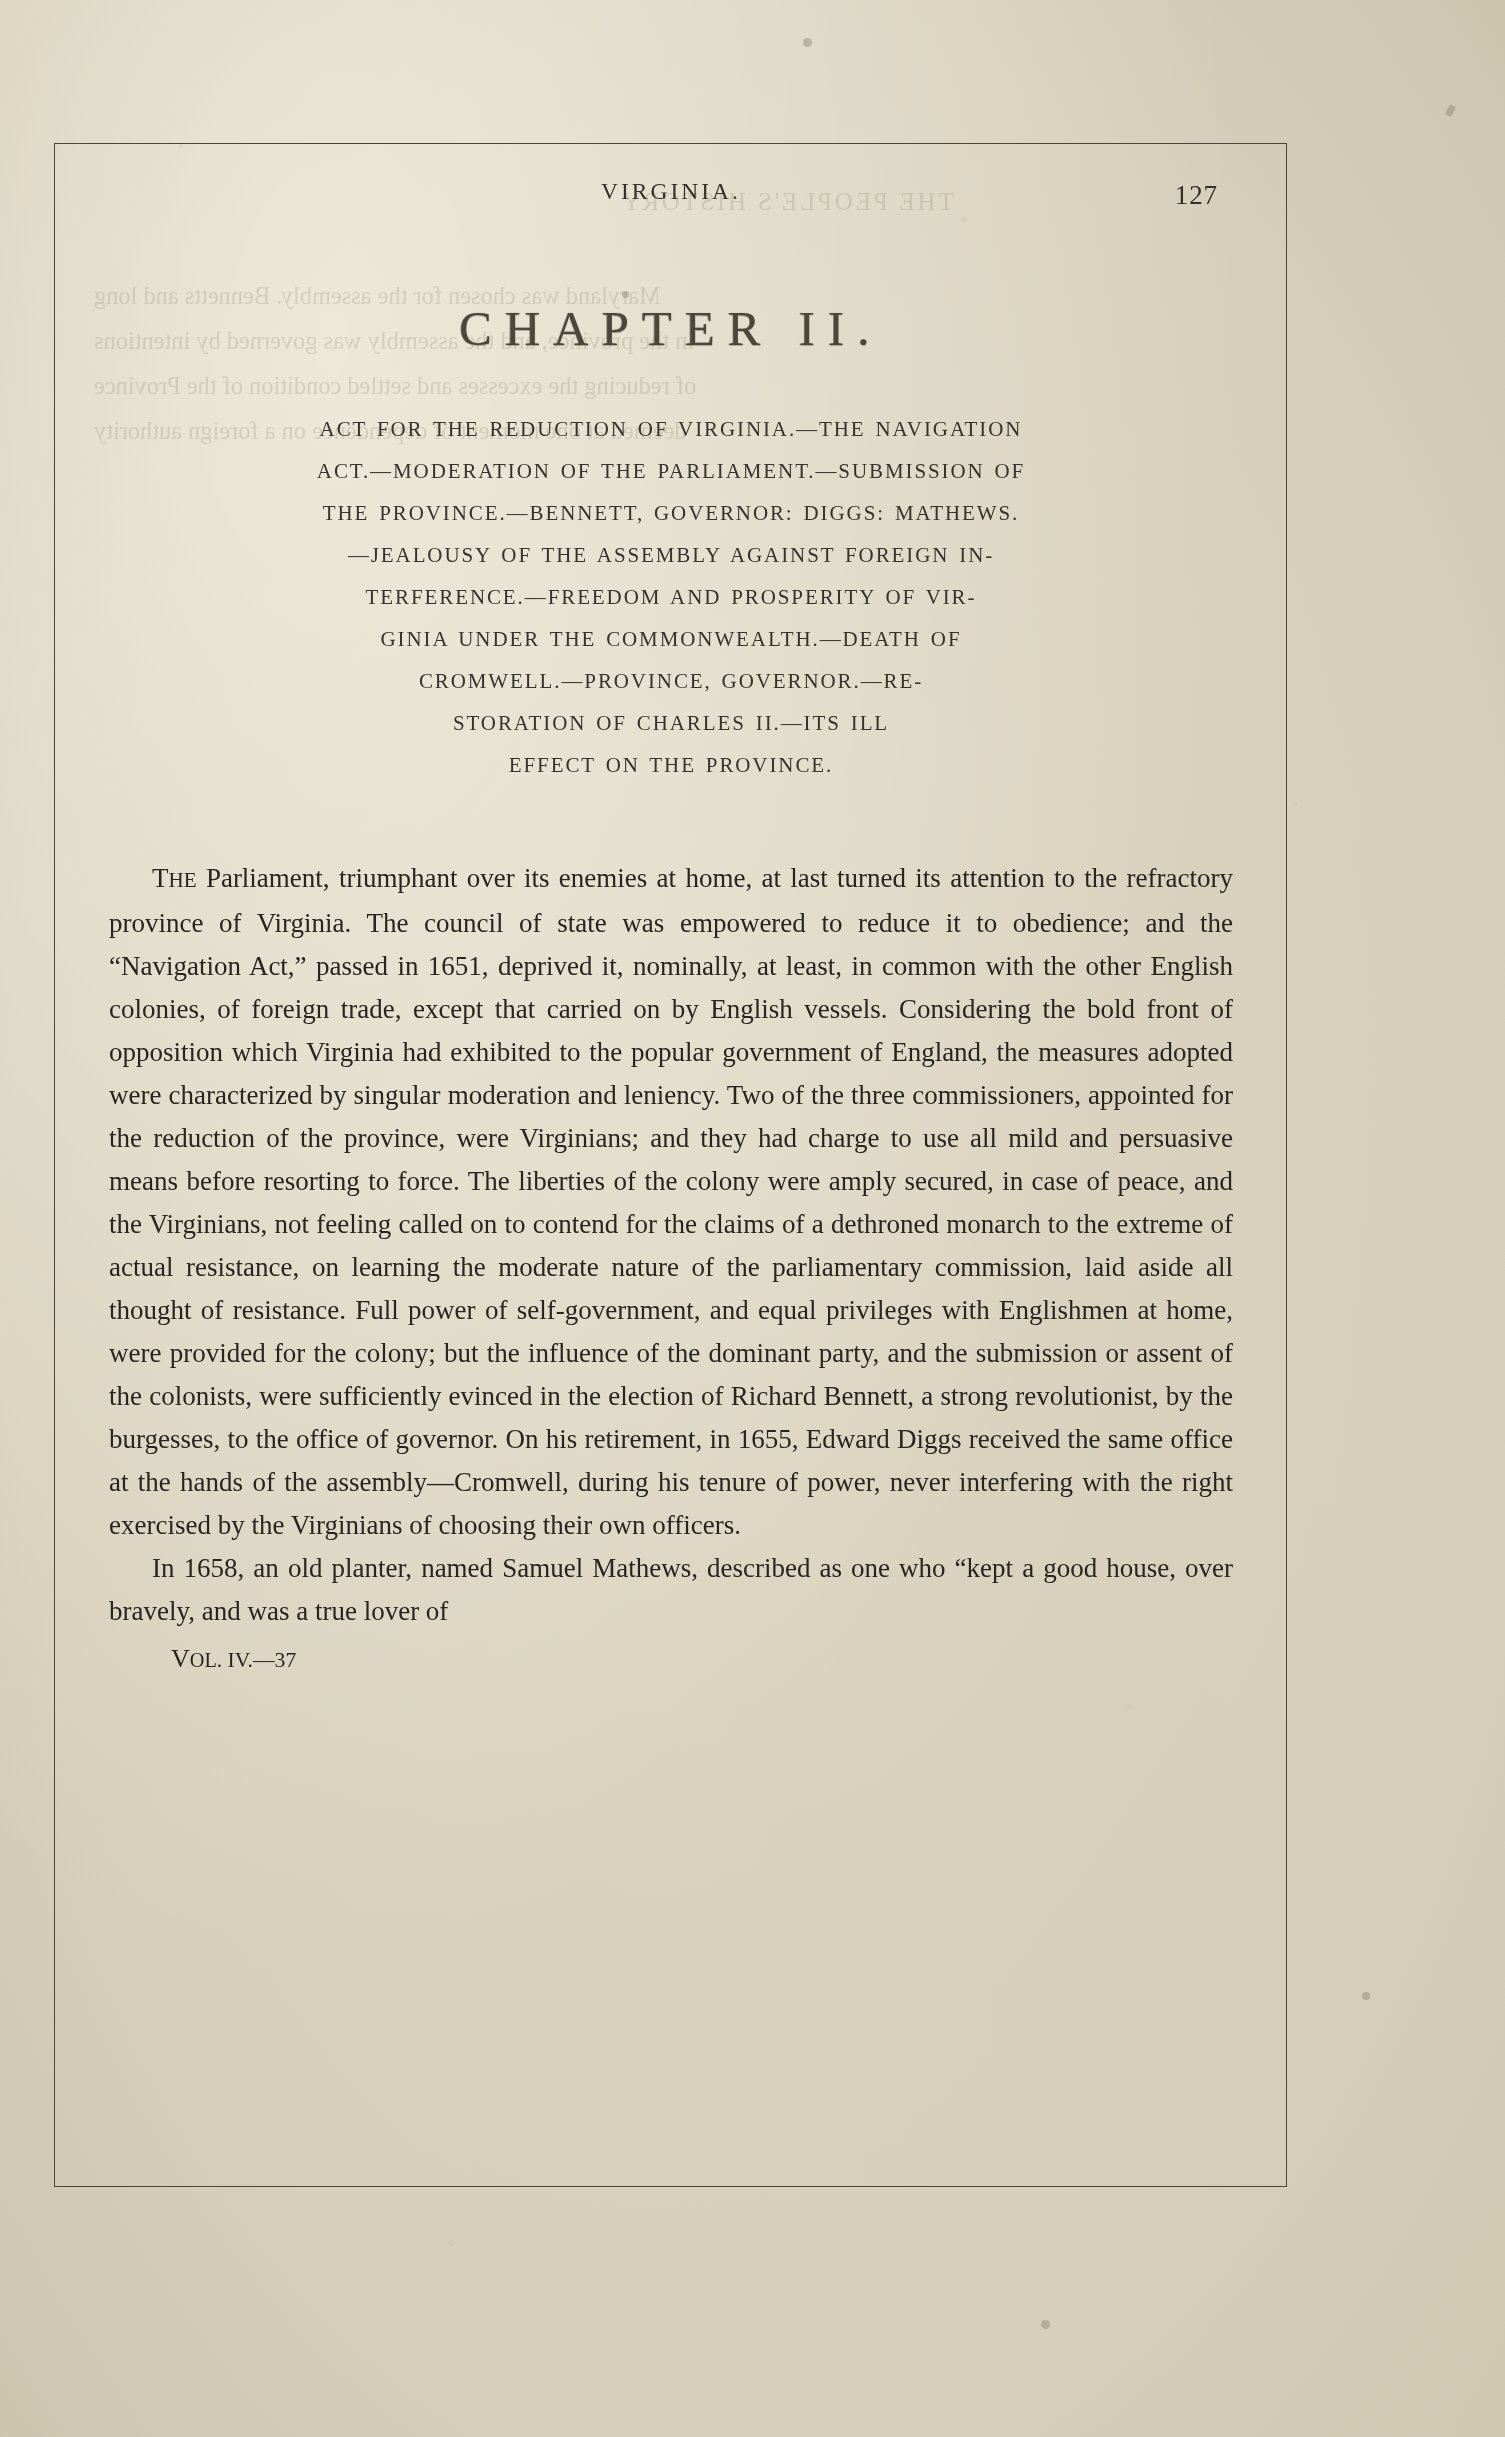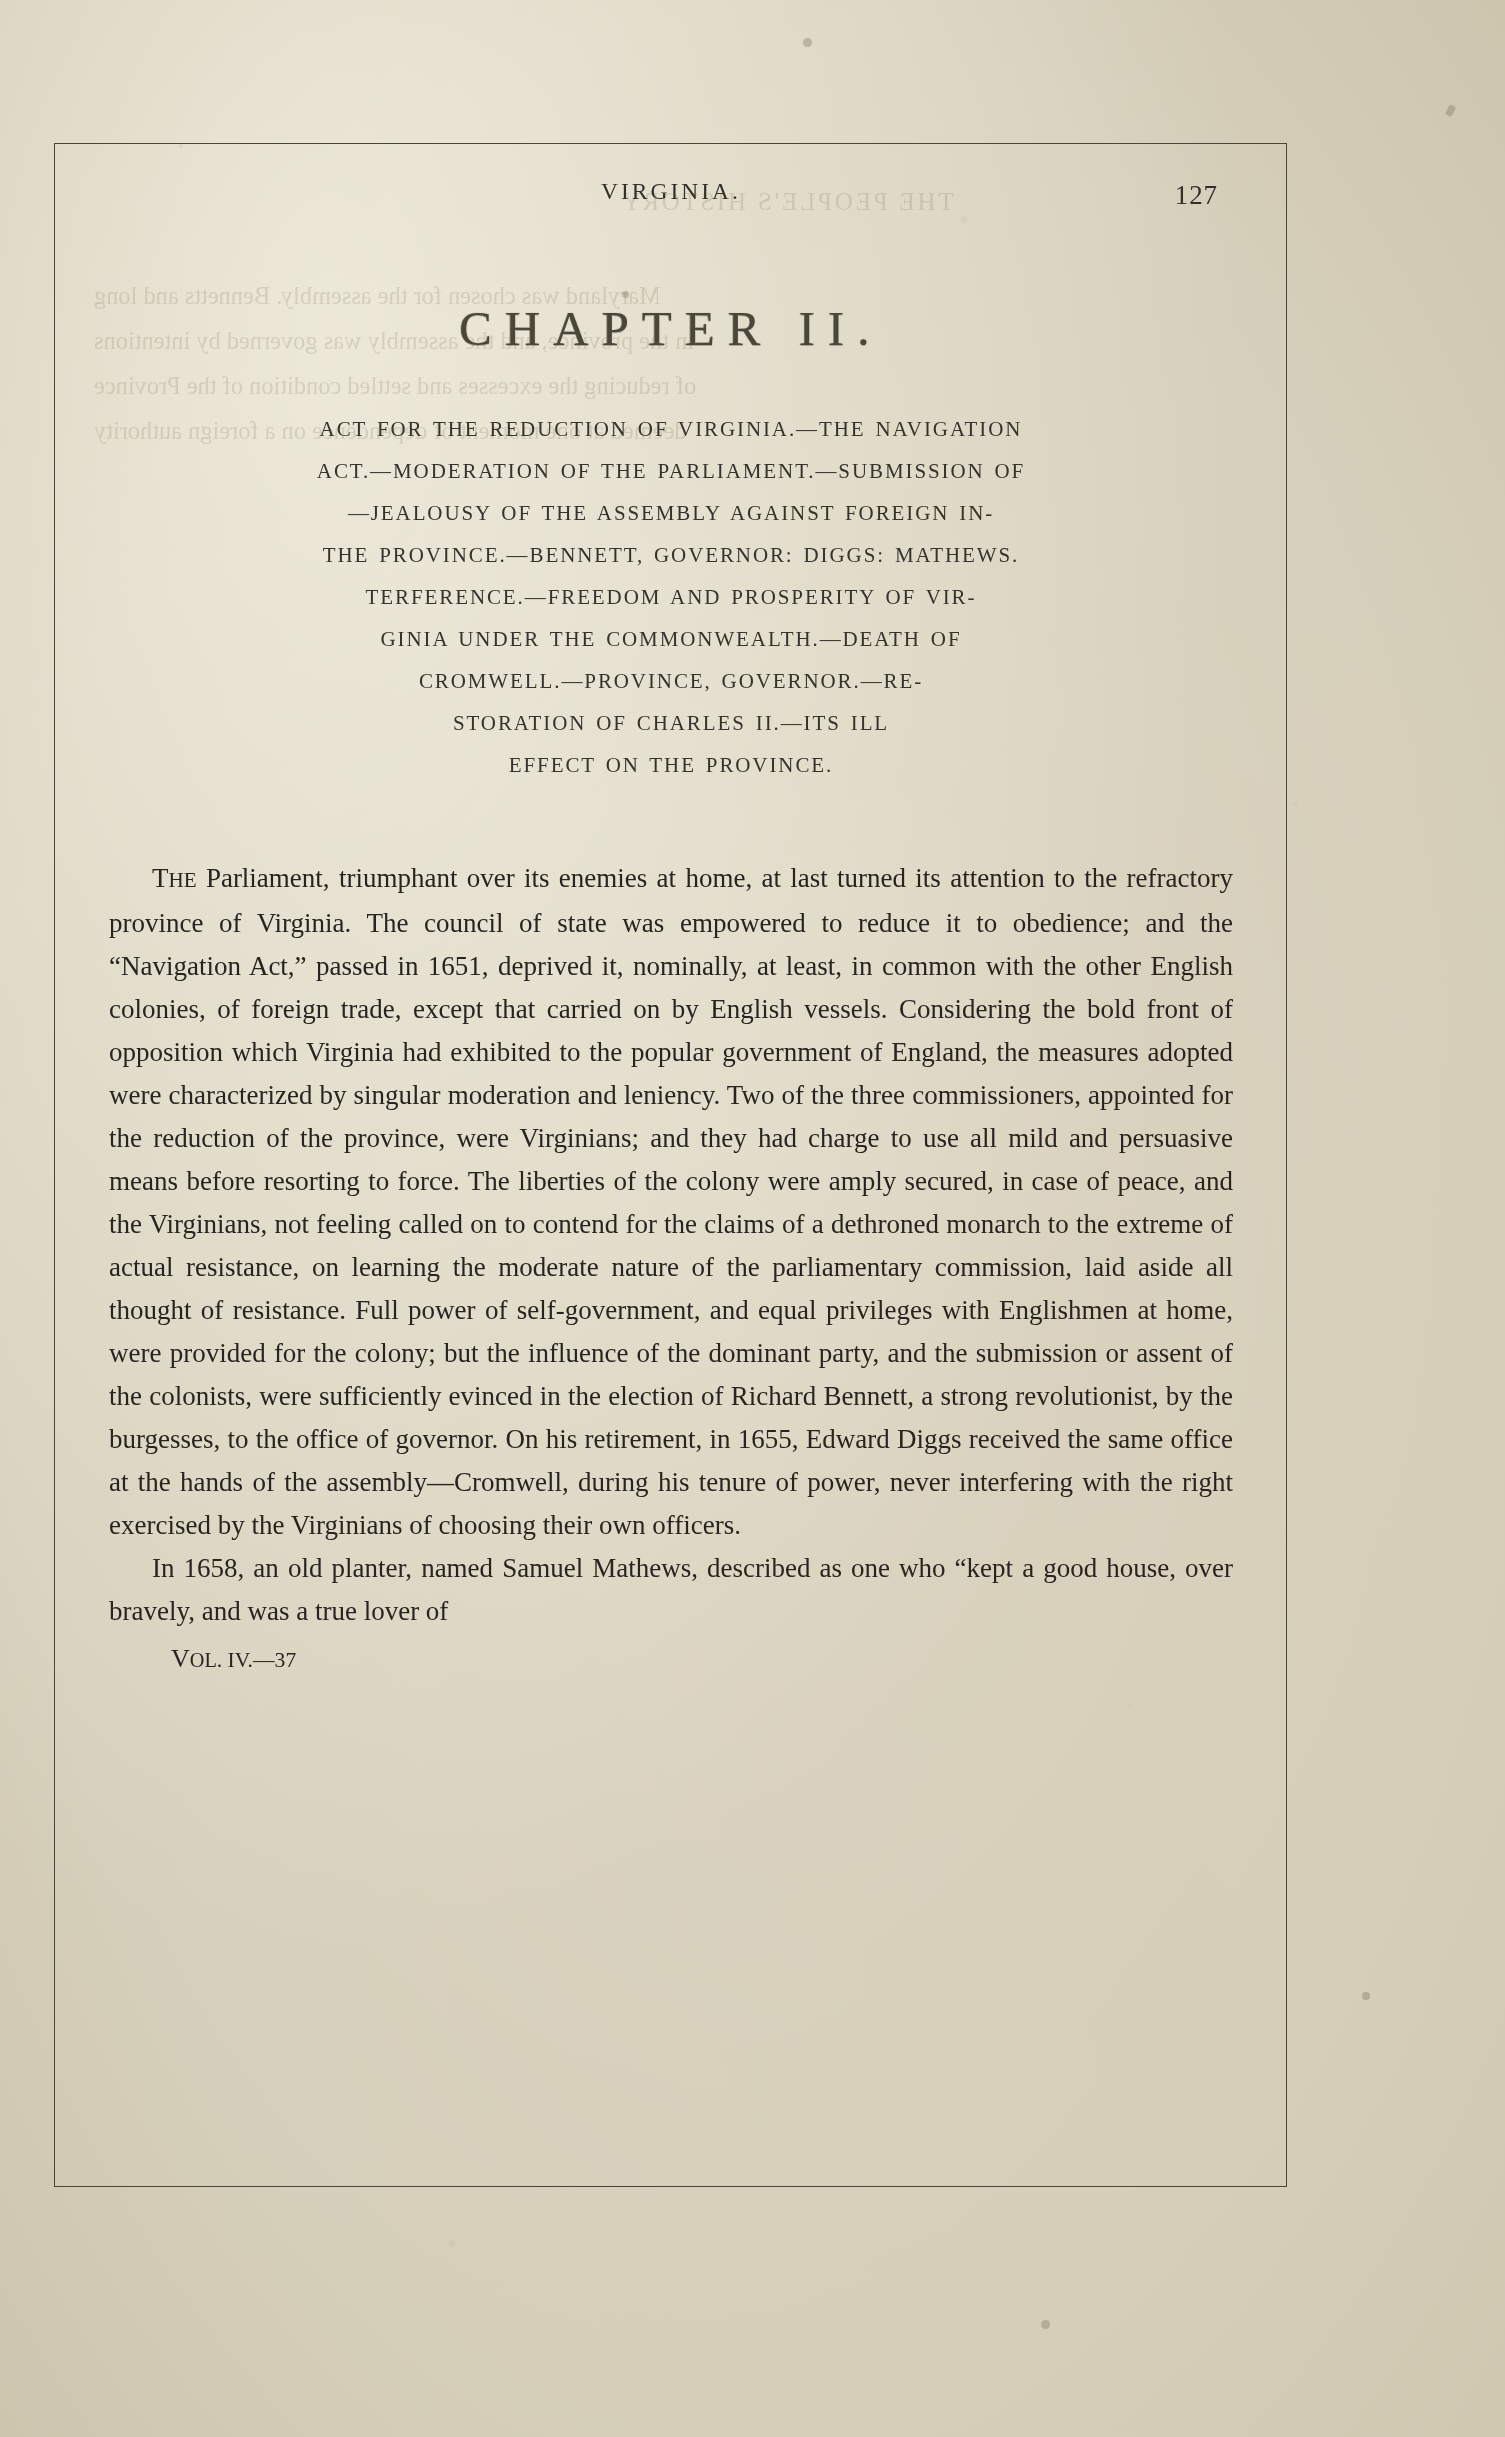--- a/index.html
+++ b/index.html
@@ -179,22 +179,22 @@
   <div class="runhead">
     <div class="rh-title">VIRGINIA.</div>
     <div class="rh-page">127</div>
   </div>
 
   <div class="chapter-title">CHAPTER II.</div>
 
   <div class="argument">
     <div>ACT FOR THE REDUCTION OF VIRGINIA.—THE NAVIGATION</div>
     <div>ACT.—MODERATION OF THE PARLIAMENT.—SUBMISSION OF</div>
+    <div>THE PROVINCE.—BENNETT, GOVERNOR: DIGGS: MATHEWS.</div>
     <div>—JEALOUSY OF THE ASSEMBLY AGAINST FOREIGN IN-</div>
-    <div>THE PROVINCE.—BENNETT, GOVERNOR: DIGGS: MATHEWS.</div>
     <div>TERFERENCE.—FREEDOM AND PROSPERITY OF VIR-</div>
     <div>GINIA UNDER THE COMMONWEALTH.—DEATH OF</div>
     <div>CROMWELL.—PROVINCE, GOVERNOR.—RE-</div>
     <div>STORATION OF CHARLES II.—ITS ILL</div>
     <div>EFFECT ON THE PROVINCE.</div>
   </div>
 
   <div class="body-text">
     <p><span style="padding-left:43px"></span><span><span style="font-size:1em">T</span><span style="font-size:0.78em">HE</span></span><span class="dropcaps" style="letter-spacing:0"></span><span> Parliament, triumphant over its enemies at home, at last turned its attention to the refractory province of Virginia.   The council of state was empowered to reduce it to obedience;  and the “Navigation Act,” passed in 1651, deprived it, nominally, at least, in common with the other English colonies, of foreign trade, except that carried on by English vessels.   Considering the bold front of opposition which Virginia had exhibited to the popular government of England, the measures adopted were characterized by singular moderation and leniency.   Two of the three commissioners, appointed for the reduction of the province, were Virginians; and they had charge to use all mild and persuasive means before resorting to force.   The liberties of the colony were amply secured, in case of peace, and the Virginians, not feeling called on to contend for the claims of a dethroned monarch to the extreme of actual resistance, on learning the moderate nature of the parliamentary commission, laid aside all thought of resistance.   Full power of self-government, and equal privileges with Englishmen at home, were provided for the colony; but the influence of the dominant party, and the submission or assent of the colonists, were sufficiently evinced in the election of Richard Bennett, a strong revolutionist, by the burgesses, to the office of governor.   On his retirement, in 1655, Edward Diggs received the same office at the hands of the assembly—Cromwell, during his tenure of power, never interfering with the right exercised by the Virginians of choosing their own officers.</span></p>
     <p>In 1658, an old planter, named Samuel Mathews, described as one who “kept a good house, over bravely, and was a true lover of</p>

